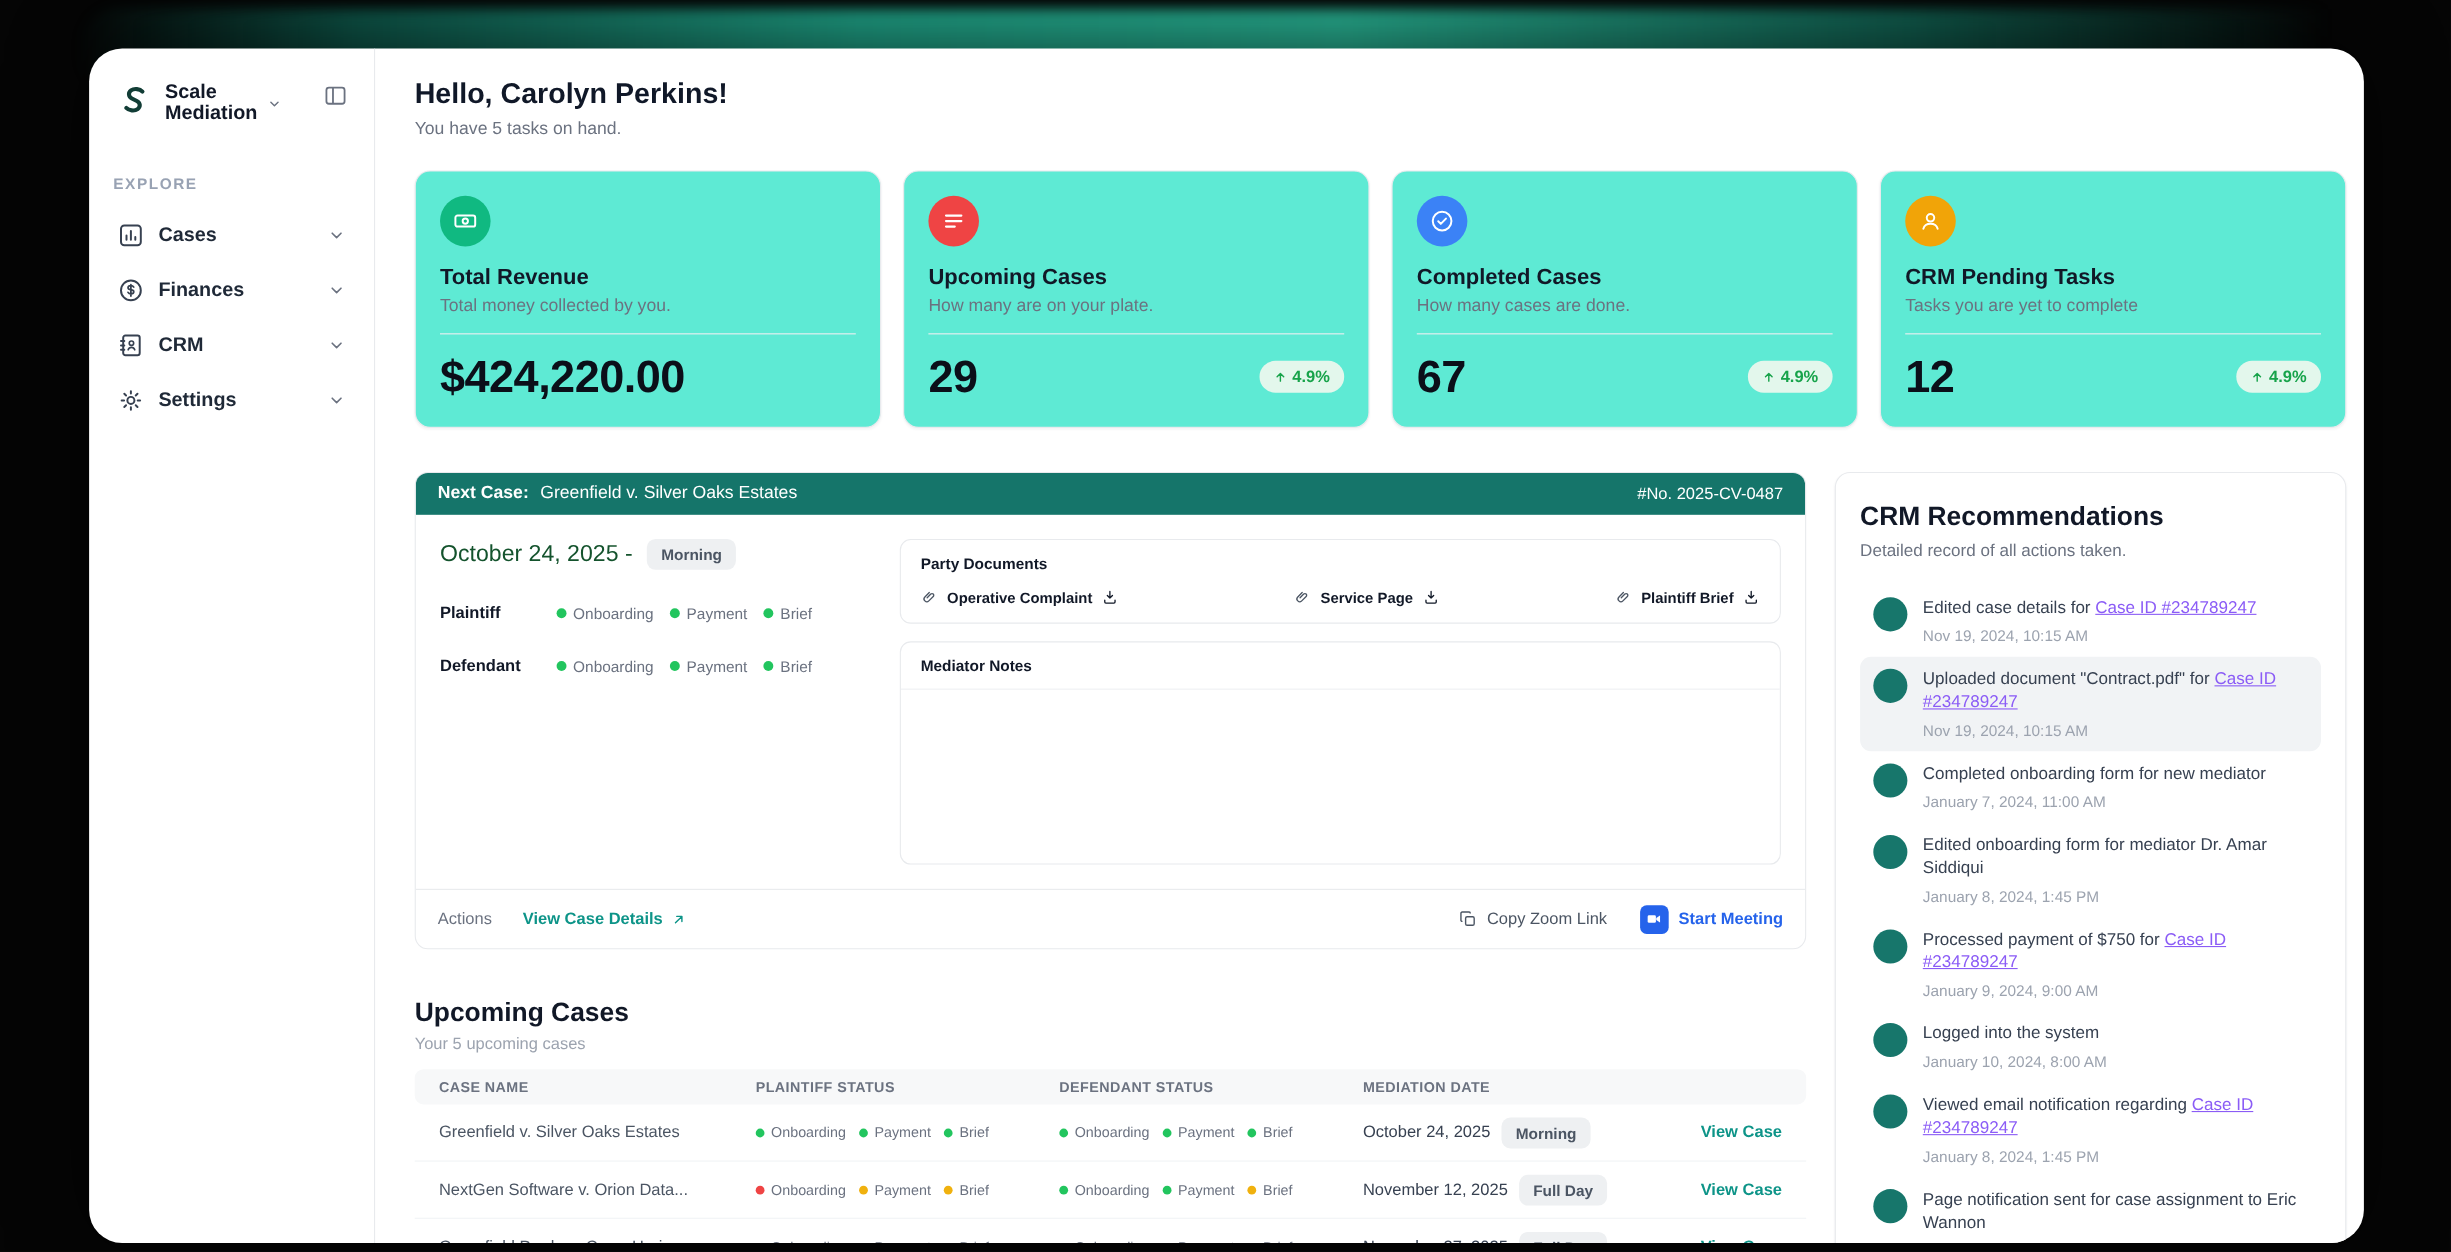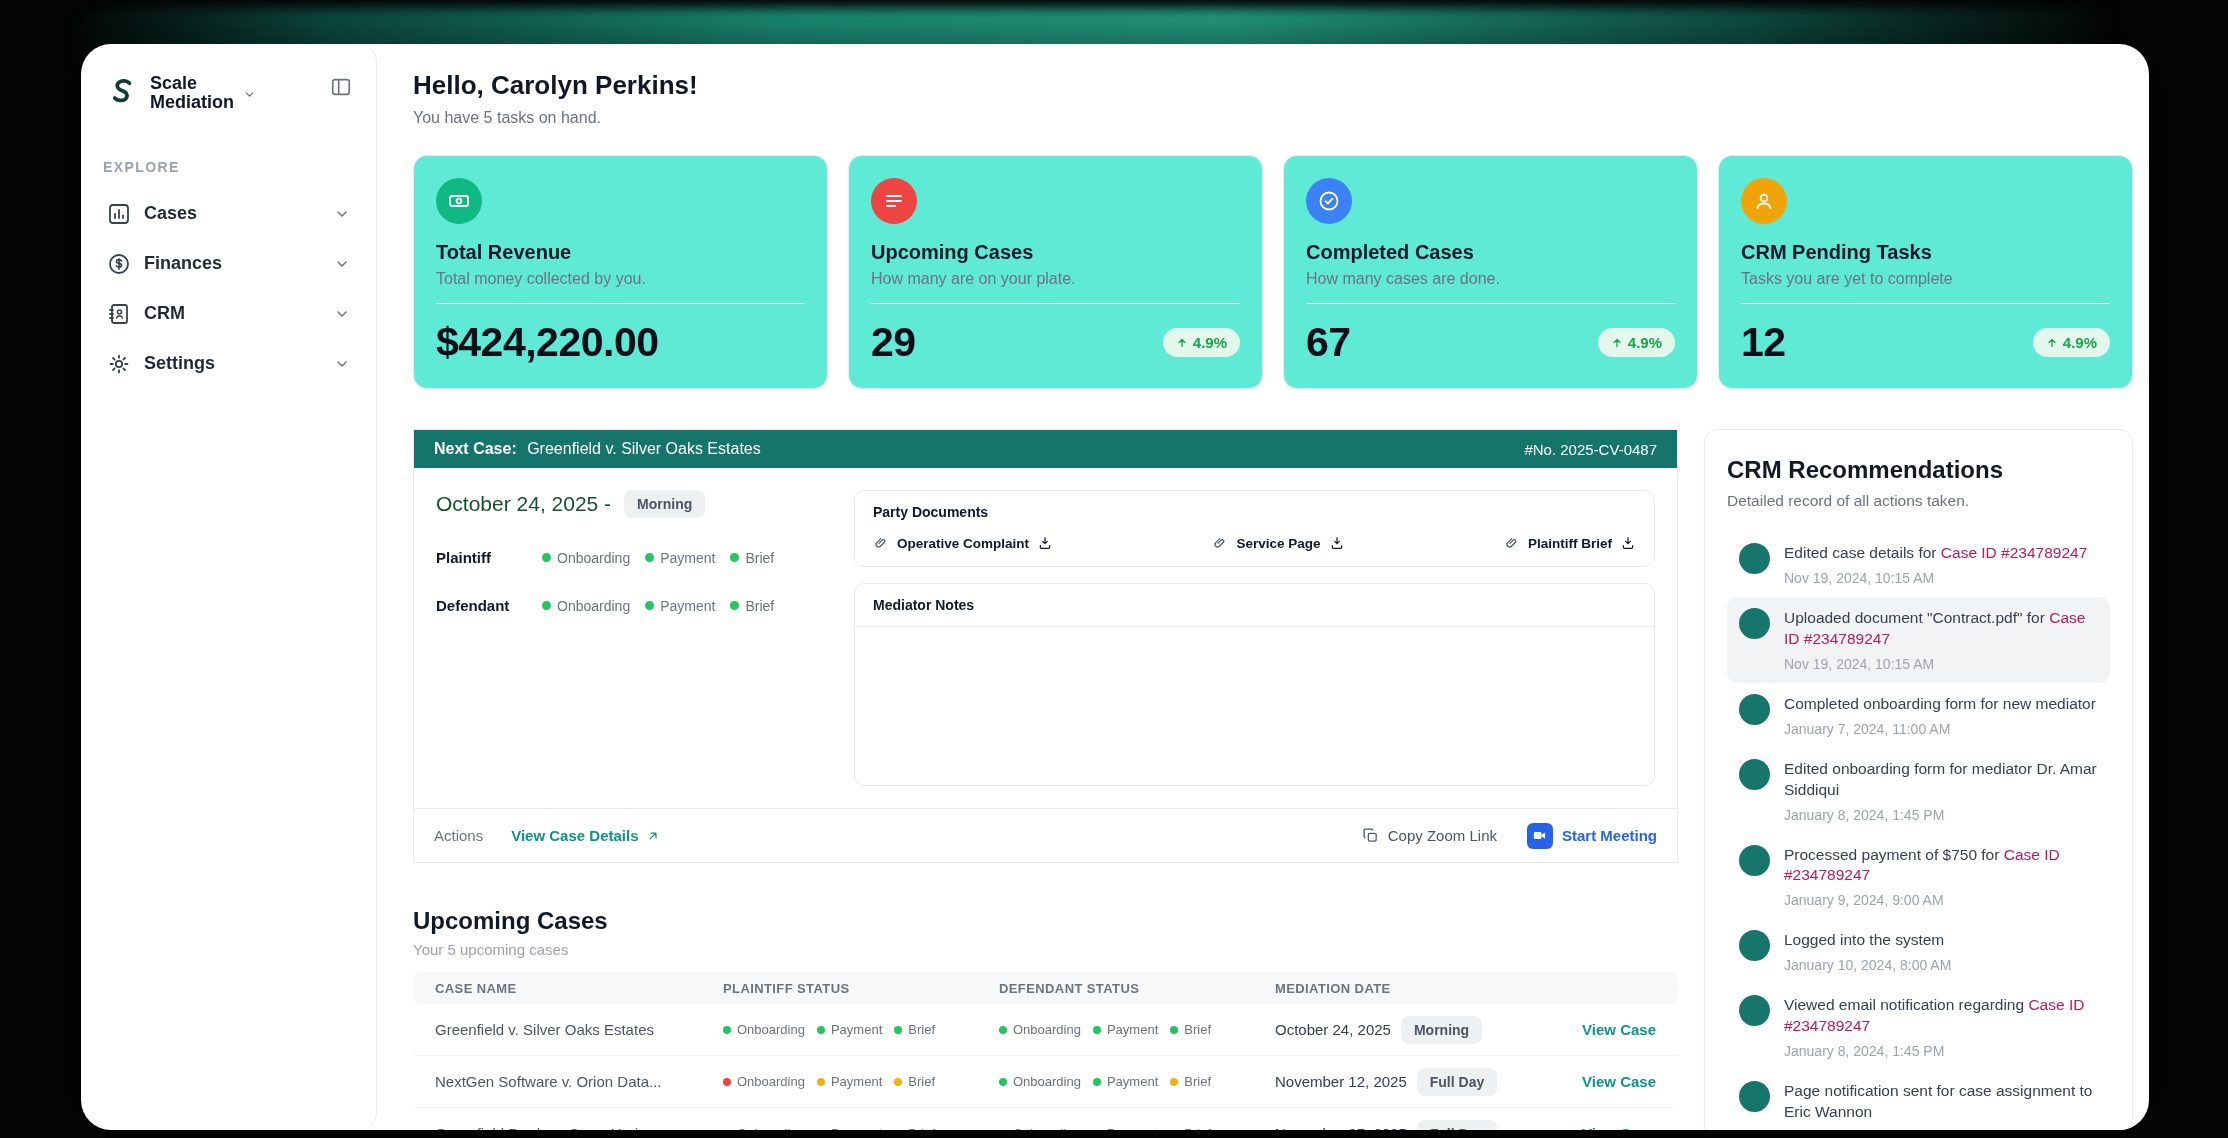--- a/index.html
+++ b/index.html
@@ -8,21 +8,21 @@
   .page { position:relative; width:2228px; height:1138px; background:#050505; overflow:hidden; }
 
   .top-glow { position:absolute; top:8px; left:70px; right:70px; height:74px; border-radius:50px;
     background:linear-gradient(90deg, rgba(6,32,25,0) 0%, #0d5044 12%, #1e9a80 34%, #27ab8d 55%, #10584a 80%, rgba(6,32,25,0) 98%);
     filter:blur(6px); }
 
   .window { position:absolute; left:81px; top:44px; width:2068px; height:1086px; background:#ffffff;
     border-radius:30px; display:flex; overflow:hidden; z-index:1; box-shadow:0 0 70px rgba(0,0,0,.65); }
 
   
-  .sidebar { width:296px; flex-shrink:0; border-right:1px solid #e8eaed; padding:30px 22px;border-radius:18px; }
+  .sidebar { width:260px; flex-shrink:0; border-right:1px solid #e8eaed; padding:30px 22px; }
   .sidebar-top { display:flex; align-items:flex-start; justify-content:space-between; }
   .brand { display:flex; align-items:center; gap:9px; cursor:pointer; }
   .brand-logo { width:38px; height:38px; display:flex; align-items:center; justify-content:center; }
   .brand-name { display:flex; flex-direction:column; font-size:18px; font-weight:700; color:#111827; line-height:1.08; }
   .brand-caret { color:#6b7280; margin-top:2px; }
   .collapse-btn { background:none; border:none; cursor:pointer; color:#6b7280; padding:2px; }
 
   .explore-label { margin-top:46px; font-size:14px; font-weight:600; letter-spacing:1.4px; color:#98a2b3; }
   nav { margin-top:14px; }
   .nav-item { display:flex; align-items:center; gap:13px; padding:13px 4px; cursor:pointer; border-radius:8px; }
@@ -48,21 +48,21 @@
   .stat-bottom { margin-top:15px; padding-top:15px; border-top:1px solid #eef0f2;
                  display:flex; align-items:center; justify-content:space-between; }
   .stat-value { font-size:41px; font-weight:700; color:#0b0f19; letter-spacing:-0.5px; }
   .badge-delta { display:inline-flex; align-items:center; gap:5px; background:#e3f7ec; color:#17a34a;
                  font-size:15px; font-weight:600; padding:6px 13px; border-radius:999px; }
 
   .content-row { display:flex; gap:26px; margin-top:40px; align-items:flex-start; }
   .left-col { width:1265px; flex-shrink:0; }
 
   
-  .next-case { border:1px solid #e8eaed; border-radius:0; overflow:hidden; background:#fff; }
+  .next-case { border:1px solid #e8eaed; border-radius:12px; overflow:hidden; background:#fff; }
   .nc-header { background:#15756a; color:#fff; height:38px; padding:0 20px;
                display:flex; align-items:center; justify-content:space-between; font-size:16px; }
   .nc-label { font-weight:700; margin-right:6px; }
   .nc-caseno { font-size:15px; }
   .nc-body { display:flex; gap:26px; padding:22px; min-height:340px; }
   .nc-left { width:392px; flex-shrink:0; }
   .nc-date-row { display:flex; align-items:center; gap:13px; }
   .nc-date { font-size:21px; font-weight:400; color:#14532d; }
   .pill { background:#eef0f2; color:#4b5563; font-size:14px; font-weight:600; padding:6px 13px; border-radius:8px; white-space:nowrap; }
   .party-row { display:flex; align-items:center; margin-top:31px; }
@@ -112,21 +112,21 @@
   
   .crm-panel { flex:1; border:1px solid #e8eaed; border-radius:14px; background:#fff; padding:26px 22px; min-height:742px;
                box-shadow:0 1px 2px rgba(16,24,40,.04); }
   .crm-title { font-size:24px; font-weight:700; color:#111827; }
   .crm-sub { margin-top:8px; font-size:15.5px; color:#6b7280; }
   .crm-list { margin-top:22px; display:flex; flex-direction:column; }
   .crm-item { display:flex; gap:14px; padding:11px 12px; border-radius:10px; }
   .crm-item.highlight { background:#f1f3f5; }
   .crm-avatar { width:31px; height:31px; border-radius:50%; background:#17766b; flex-shrink:0; }
   .crm-text { font-size:15.5px; color:#374151; line-height:1.35; }
-  .crm-link { color:#be185d; cursor:pointer; }
+  .crm-link { color:#8b5cf6; cursor:pointer;text-decoration:underline; }
   .crm-time { font-size:14px; color:#9ca3af; margin-top:6px; }
 
   svg { display:block; }
 </style>
 </head>
 <body>
 
 <div class="page">
   <div class="top-glow"></div>
 

